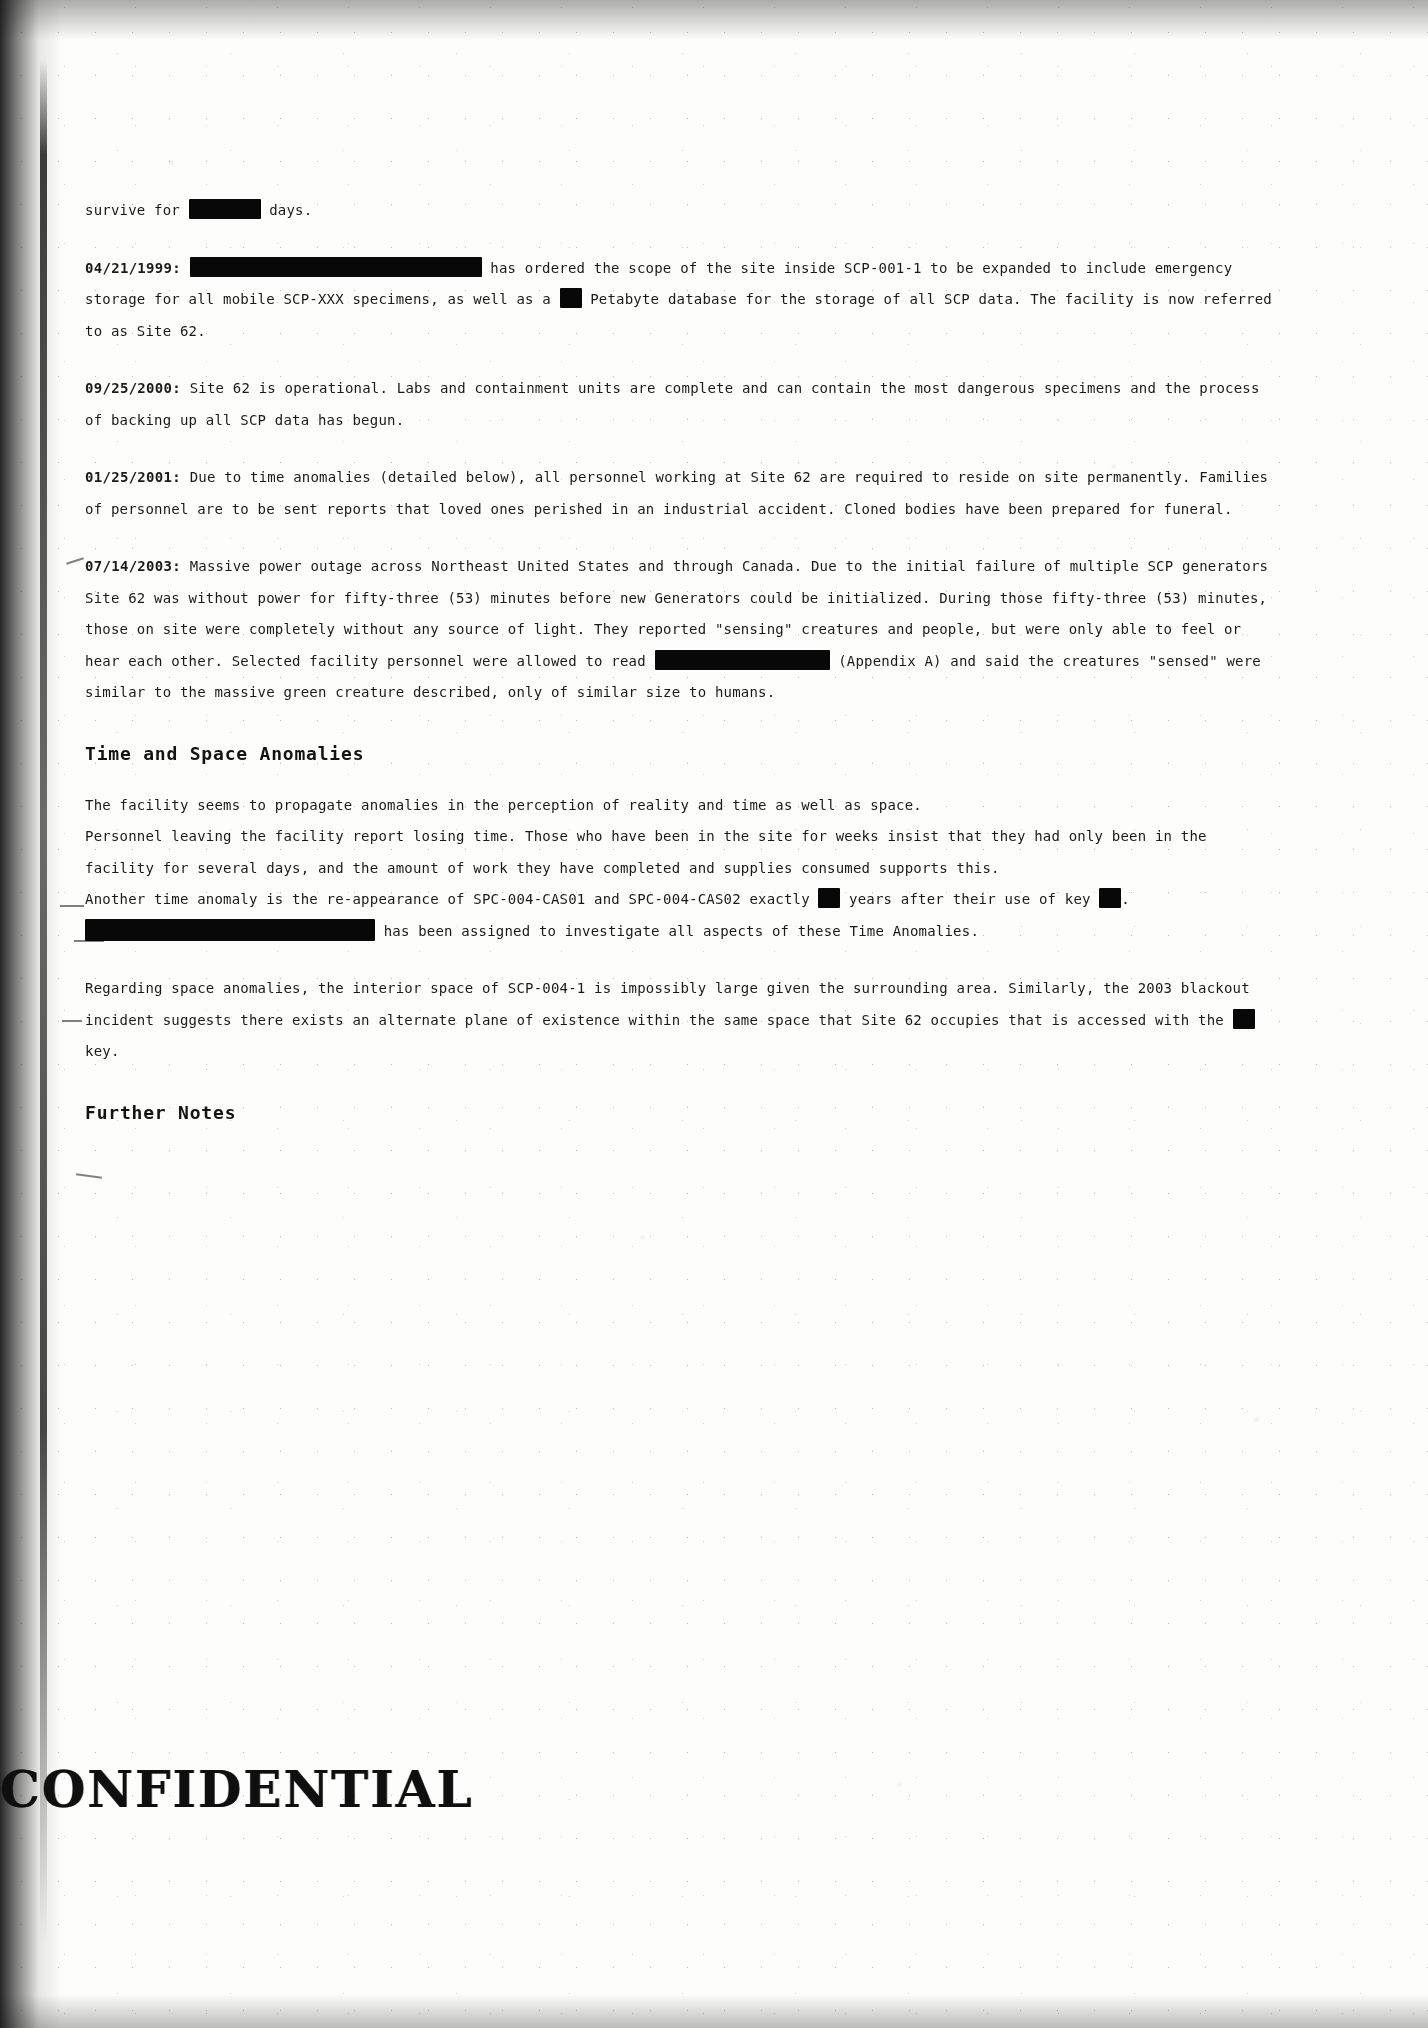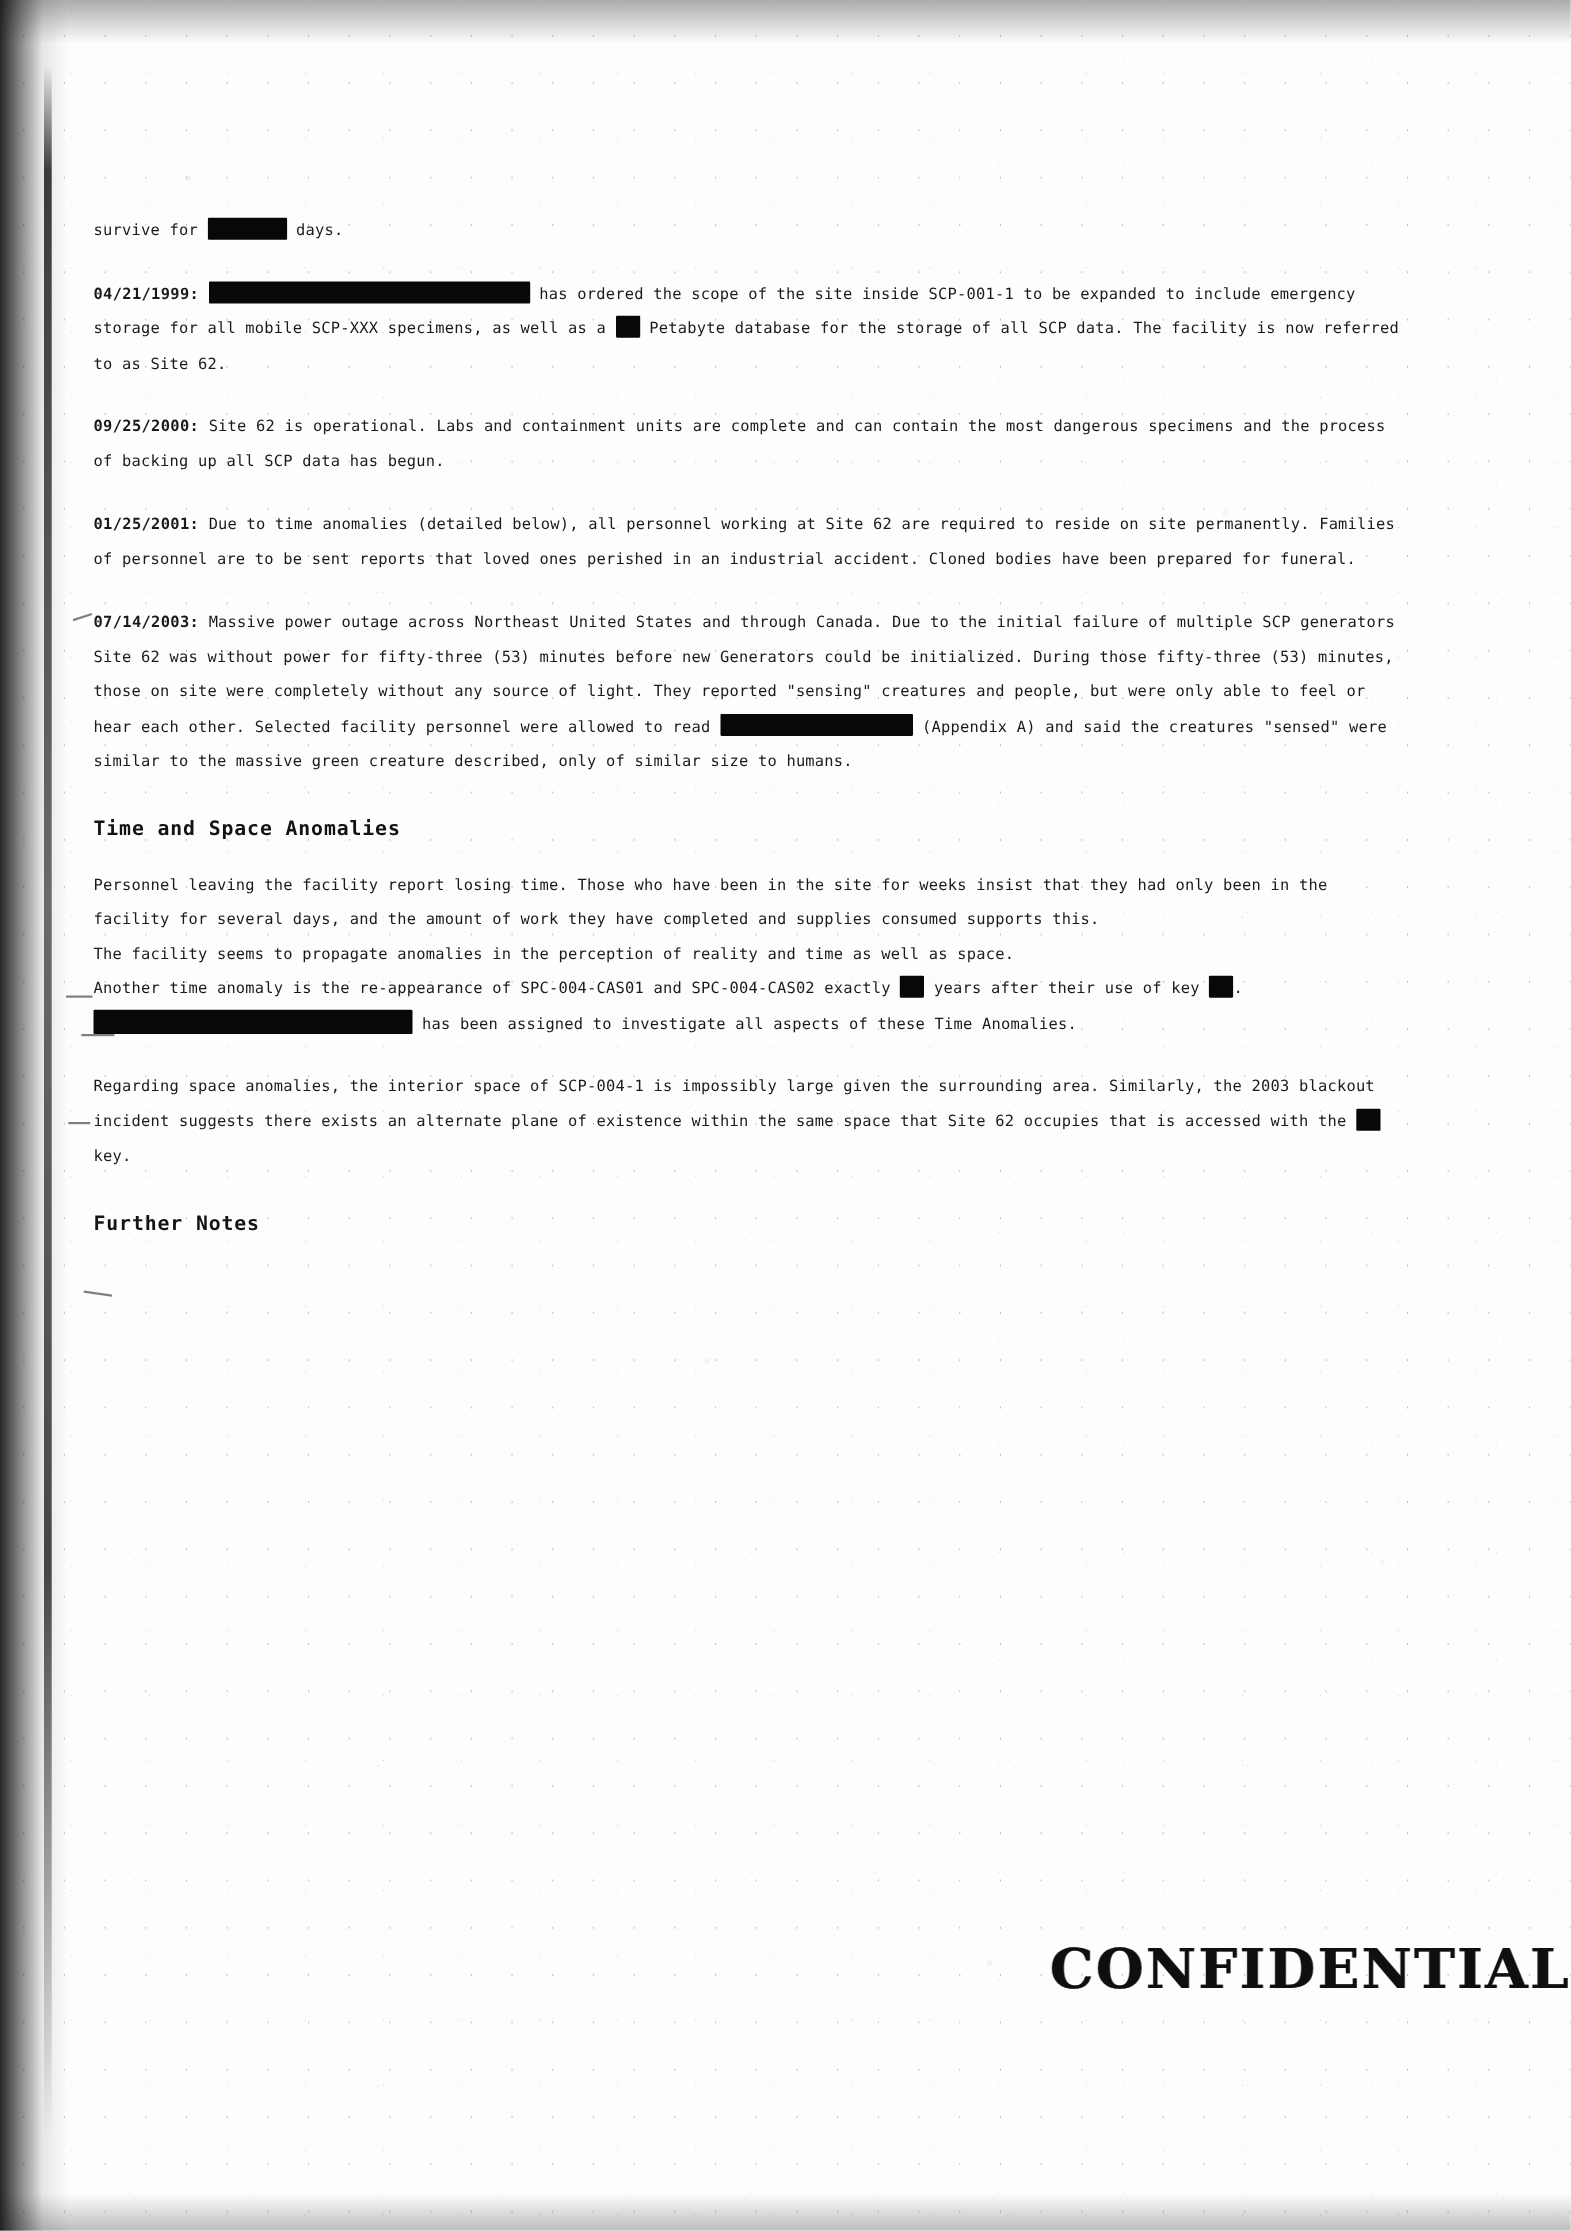--- a/index.html
+++ b/index.html
@@ -114,21 +114,21 @@
   .r-sm { width: 22px; }
   .r-md { width: 72px; }
   .r-xl { width: 292px; }
   .r-blk { width: 175px; }
 
   .confidential {
     position: absolute;
     left: 0;
     right: 0;
     top: 1760px;
-    text-align: right;
+    text-align: left;
     font-family: "DejaVu Serif", serif;
     font-weight: bold;
     font-size: 50px;
     letter-spacing: 2px;
     color: #0f0f0f;
     text-shadow: 0.6px 0 0 rgba(0,0,0,0.5), -0.6px 0 0 rgba(0,0,0,0.3);
   }
 
   .pencil-mark {
     position: absolute;
@@ -170,22 +170,22 @@
     <p class="para">
       <span class="date">01/25/2001:</span><span> Due to time anomalies (detailed below), all personnel working at Site 62 are required to reside on site permanently. Families of personnel are to be sent reports that loved ones perished in an industrial accident. Cloned bodies have been prepared for funeral.</span>
     </p>
 
     <p class="para">
       <span class="date">07/14/2003:</span><span> Massive power outage across Northeast United States and through Canada. Due to the initial failure of multiple SCP generators Site 62 was without power for fifty-three (53) minutes before new Generators could be initialized. During those fifty-three (53) minutes, those on site were completely without any source of light. They reported "sensing" creatures and people, but were only able to feel or hear each other. Selected facility personnel were allowed to read </span><span class="redact r-blk"></span><span> (Appendix A) and said the creatures "sensed" were similar to the massive green creature described, only of similar size to humans.</span>
     </p>
 
     <h2 class="heading">Time and Space Anomalies</h2>
 
+    <p class="para tight">The facility seems to propagate anomalies in the perception of reality and time as well as space.</p>
     <p class="para tight">Personnel leaving the facility report losing time. Those who have been in the site for weeks insist that they had only been in the facility for several days, and the amount of work they have completed and supplies consumed supports this.</p>
-    <p class="para tight">The facility seems to propagate anomalies in the perception of reality and time as well as space.</p>
     <p class="para">
       <span>Another time anomaly is the re-appearance of SPC-004-CAS01 and SPC-004-CAS02 exactly </span><span class="redact r-sm"></span><span> years after their use of key </span><span class="redact r-sm"></span><span>.</span><br>
       <span class="redact" style="width:290px;height:22px;"></span><span> has been assigned to investigate all aspects of these Time Anomalies.</span>
     </p>
 
     <p class="para">
       <span>Regarding space anomalies, the interior space of SCP-004-1 is impossibly large given the surrounding area. Similarly, the 2003 blackout incident suggests there exists an alternate plane of existence within the same space that Site 62 occupies that is accessed with the </span><span class="redact r-sm"></span><span> key.</span>
     </p>
 
     <h2 class="heading">Further Notes</h2>

